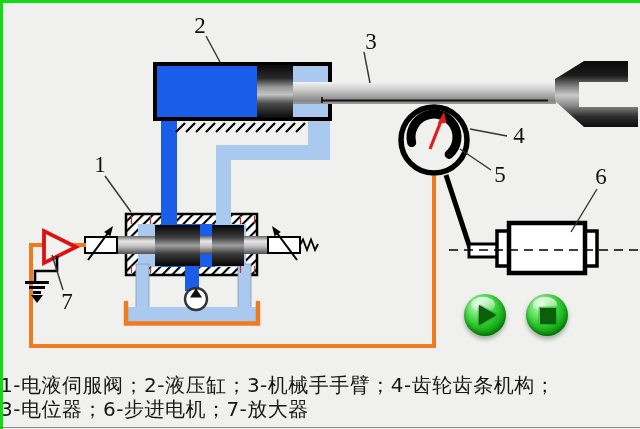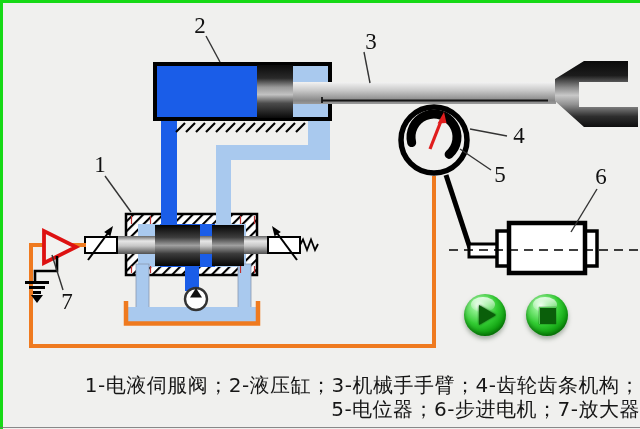--- a/index.html
+++ b/index.html
@@ -8,21 +8,21 @@
     --background:#f0f0ee; --caption_ink:#161616;
   }
   html,body{margin:0;padding:0;}
   body{width:640px;height:429px;overflow:hidden;background:#fff;
        font-family:"Liberation Sans","DejaVu Sans",sans-serif;}
   .stage{position:relative;width:640px;height:429px;background:var(--background);overflow:hidden;}
   .stage svg{position:absolute;left:0;top:0;}
   .frame-top{position:absolute;left:0;top:0;width:640px;height:3px;background:var(--frame_green);}
   .frame-left{position:absolute;left:0;top:0;width:3px;height:429px;background:var(--frame_green);}
   .bottom-line{position:absolute;left:0;top:427px;width:640px;height:1px;background:#6e6e6e;opacity:.8;}
-  .caption{position:absolute;left:0;top:373px;width:640px;text-align:right;
+  .caption{position:absolute;left:0;top:373px;width:640px;text-align:left;
            color:var(--caption_ink);font-family:"DejaVu Sans","Liberation Sans",sans-serif;
            font-size:20px;line-height:24px;letter-spacing:.5px;}
   .num-label{font-family:"Liberation Serif","DejaVu Serif",serif;font-size:23px;fill:#111;}
   .ctl{position:absolute;width:42px;height:42px;border:none;padding:0;border-radius:50%;cursor:pointer;
        background:radial-gradient(circle at 35% 28%, #eaffea 0%, #8aee8a 16%, #33cc33 45%, #12a312 68%, #077d07 86%, #045c04 100%);
        box-shadow:0 3px 4px rgba(90,110,90,.5), inset 0 -2px 4px rgba(0,60,0,.5);}
   .ctl::before{content:"";position:absolute;left:7px;top:3px;width:24px;height:15px;border-radius:50%;
        background:linear-gradient(rgba(255,255,255,.8),rgba(255,255,255,.05));}
   .ctl.play{left:464px;top:294px;}
   .ctl.stop{left:526px;top:294px;}
@@ -213,19 +213,19 @@
 
   <button class="ctl play">
     <span class="tri"></span>
   </button>
   <button class="ctl stop">
     <span class="sq"></span>
   </button>
 
   <div class="caption">
     <div>1-电液伺服阀；2-液压缸；3-机械手手臂；4-齿轮齿条机构；</div>
-    <div>5-电位器；6-步进电机；7-放大器</div>
+    <div>3-电位器；6-步进电机；7-放大器</div>
   </div>
 
   <div class="frame-top"></div>
   <div class="frame-left"></div>
   <div class="bottom-line"></div>
 </div>
 
 </body></html>

